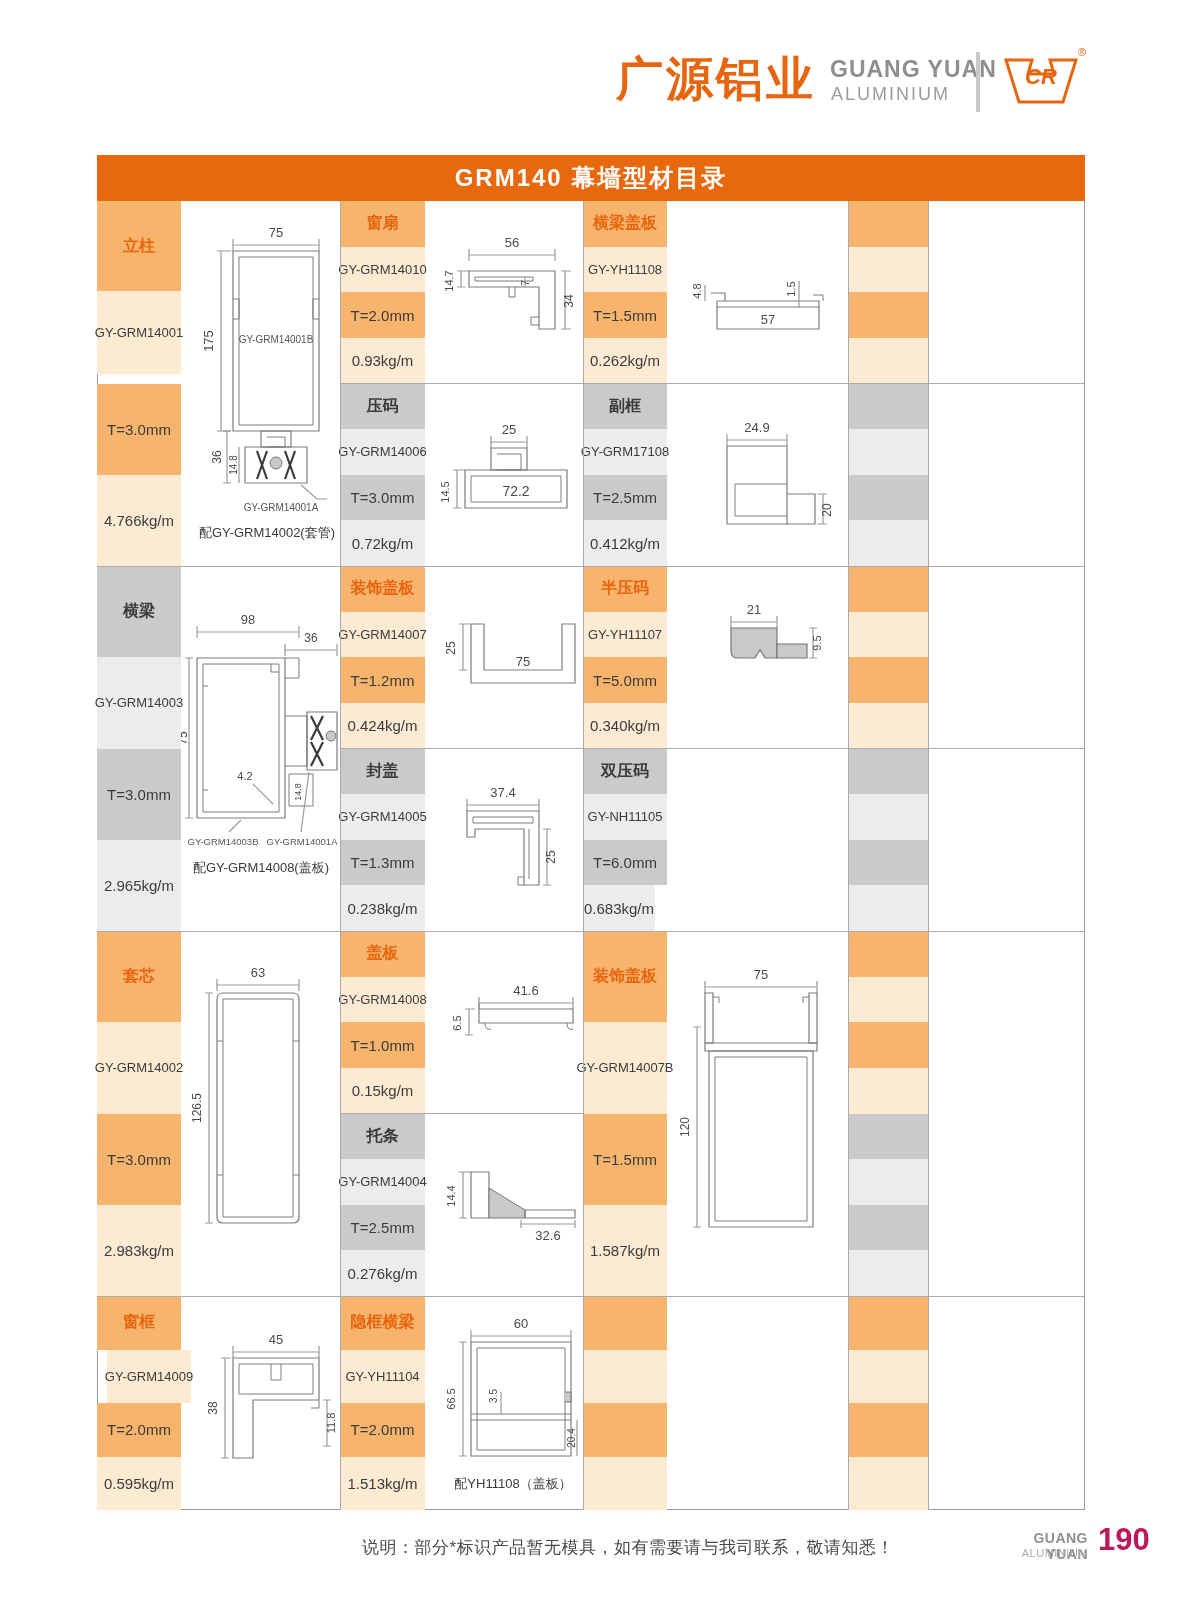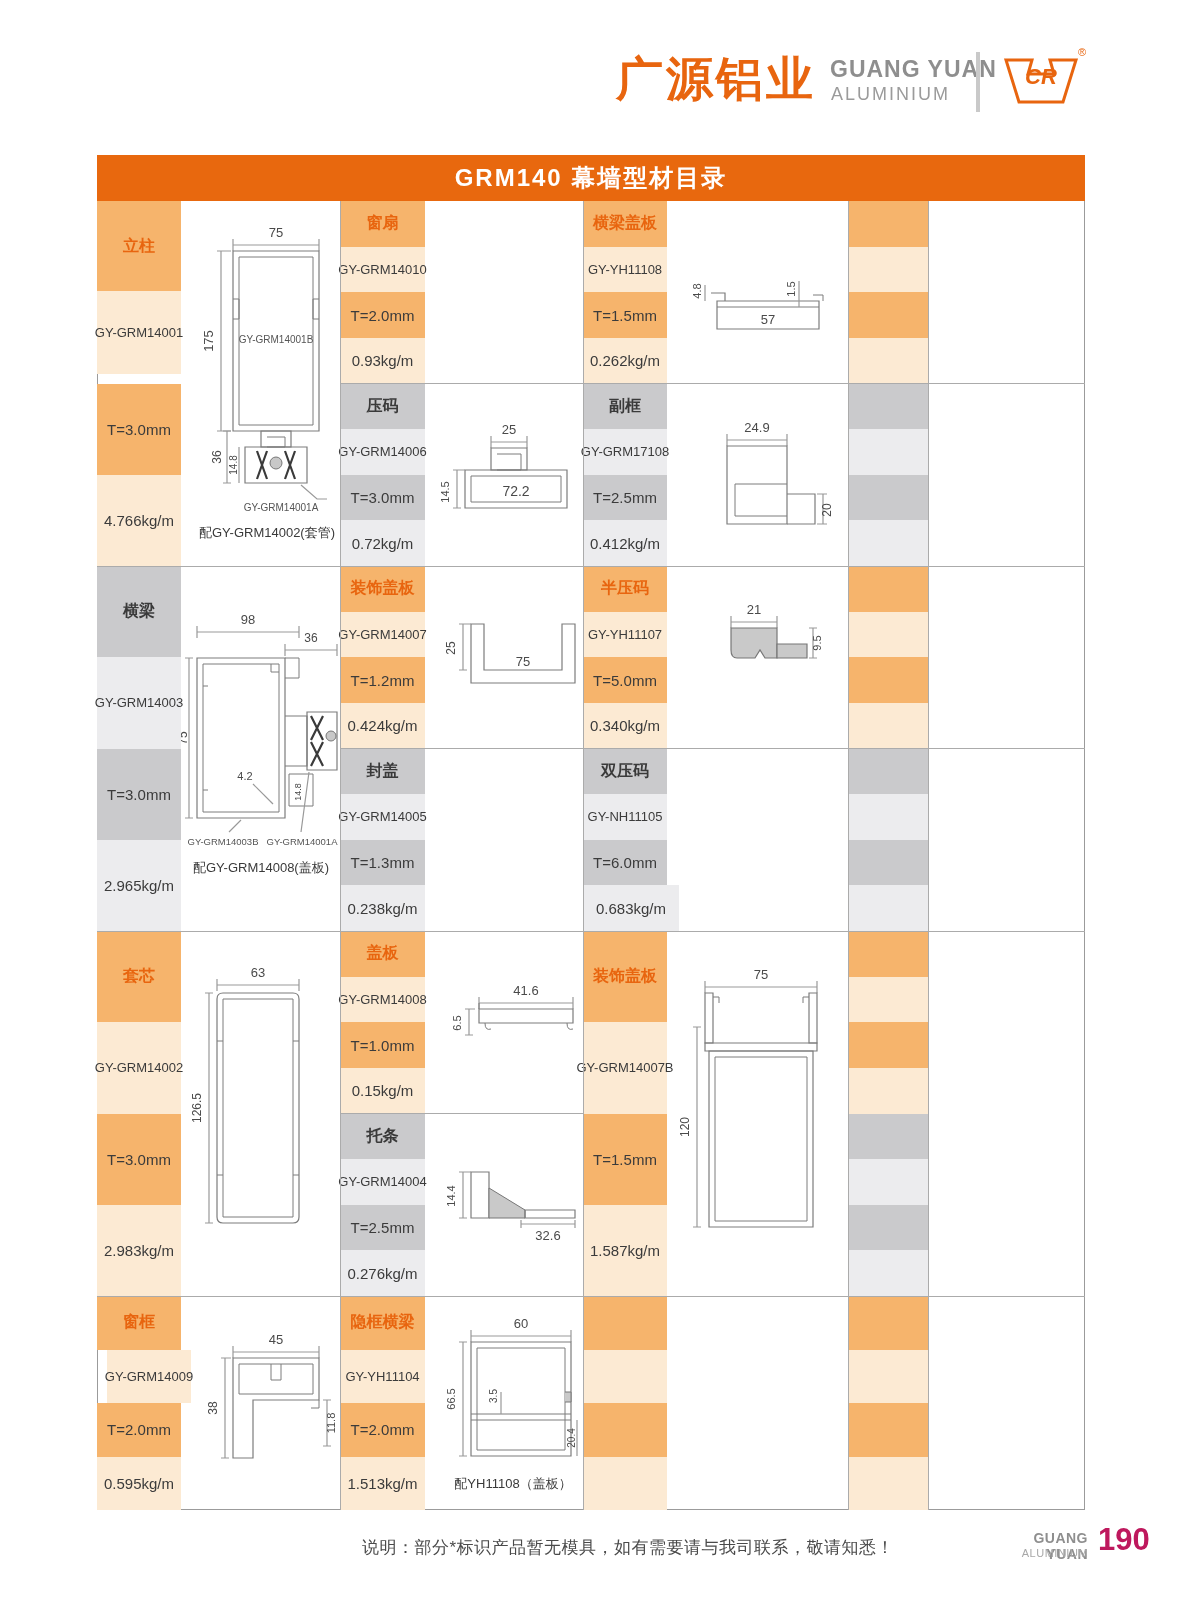--- a/index.html
+++ b/index.html
@@ -97,20 +97,34 @@
     </div>
     <div class="cell cell-code orange light" style="left: 243px; top: 91.625px; width: 85px; height: 45.625px;">
       <span>GY-GRM14010</span>
     </div>
     <div class="cell cell-thickness orange dark" style="left: 243px; top: 137.25px; width: 85px; height: 45.625px;">
       <span>T=2.0mm</span>
     </div>
     <div class="cell cell-weight orange light" style="left: 243px; top: 182.875px; width: 85px; height: 45.625px;">
       <span>0.93kg/m</span>
     </div>
+    <div class="draw" style="left: 328px; top: 46px; width: 158px; height: 182.5px;"><svg viewBox="0 0 158 182.5" width="158" height="182.5">
+        <path d="M44 54 H130 M44 48 V60 M130 48 V60" fill="none" stroke="#999" stroke-width="1.2"></path>
+        <text x="87" y="46" font-size="13" fill="#4a4a4a" text-anchor="middle" font-family="&quot;Liberation Sans&quot;,&quot;DejaVu Sans&quot;,sans-serif">56</text>
+        <path d="M44 70 H130 V128 H114 V86 H44 Z" fill="none" stroke="#7c7c7c" stroke-width="1.2"></path>
+        <path d="M50 76 H108 V80 H50 Z" fill="none" stroke="#7c7c7c" stroke-width="1"></path>
+        <path d="M84 86 V96 h6 V86" fill="none" stroke="#7c7c7c" stroke-width="1"></path>
+        <path d="M114 116 h-8 v8 h8" fill="none" stroke="#7c7c7c" stroke-width="1"></path>
+        <path d="M36 70 V86 M32 70 H44 M32 86 H40" fill="none" stroke="#999" stroke-width="1.2"></path>
+        <text x="28" y="80" font-size="11" fill="#4a4a4a" text-anchor="middle" font-family="&quot;Liberation Sans&quot;,&quot;DejaVu Sans&quot;,sans-serif" transform="rotate(-90 28 80)">14.7</text>
+        <path d="M100 76 V86" fill="none" stroke="#999" stroke-width="1.2"></path>
+        <text x="104" y="82" font-size="10" fill="#4a4a4a" text-anchor="middle" font-family="&quot;Liberation Sans&quot;,&quot;DejaVu Sans&quot;,sans-serif" transform="rotate(-90 104 82)">7</text>
+        <path d="M140 70 V128 M136 70 H146 M136 128 H146" fill="none" stroke="#999" stroke-width="1.2"></path>
+        <text x="148" y="100" font-size="12" fill="#4a4a4a" text-anchor="middle" font-family="&quot;Liberation Sans&quot;,&quot;DejaVu Sans&quot;,sans-serif" transform="rotate(-90 148 100)">34</text>
+      </svg></div>
     <div class="cell cell-category orange dark cat" style="left: 486px; top: 46px; width: 84px; height: 45.625px;">
       <span>横梁盖板</span>
     </div>
     <div class="cell cell-code orange light" style="left: 486px; top: 91.625px; width: 84px; height: 45.625px;">
       <span>GY-YH11108</span>
     </div>
     <div class="cell cell-thickness orange dark" style="left: 486px; top: 137.25px; width: 84px; height: 45.625px;">
       <span>T=1.5mm</span>
     </div>
     <div class="cell cell-weight orange light" style="left: 486px; top: 182.875px; width: 84px; height: 45.625px;">
@@ -250,30 +264,39 @@
     </div>
     <div class="cell cell-code gray light" style="left: 243px; top: 639.125px; width: 85px; height: 45.625px;">
       <span>GY-GRM14005</span>
     </div>
     <div class="cell cell-thickness gray dark" style="left: 243px; top: 684.75px; width: 85px; height: 45.625px;">
       <span>T=1.3mm</span>
     </div>
     <div class="cell cell-weight gray light" style="left: 243px; top: 730.375px; width: 85px; height: 45.625px;">
       <span>0.238kg/m</span>
     </div>
+    <div class="draw" style="left: 328px; top: 593.5px; width: 158px; height: 182.5px;"><svg viewBox="0 0 158 182.5" width="158" height="182.5">
+        <path d="M42 56 H114 M42 50 V62 M114 50 V62" fill="none" stroke="#999" stroke-width="1.2"></path>
+        <text x="78" y="48" font-size="13" fill="#4a4a4a" text-anchor="middle" font-family="&quot;Liberation Sans&quot;,&quot;DejaVu Sans&quot;,sans-serif">37.4</text>
+        <path d="M42 62 H114 V136 H99 V80 H50 V88 H42 Z" fill="none" stroke="#7c7c7c" stroke-width="1.2"></path>
+        <path d="M48 68 H108 V74 H48 Z M104 80 V130" fill="none" stroke="#7c7c7c" stroke-width="1"></path>
+        <path d="M99 128 h-6 v8 h6" fill="none" stroke="#7c7c7c" stroke-width="1"></path>
+        <path d="M122 80 V136 M118 80 H126 M118 136 H126" fill="none" stroke="#999" stroke-width="1.2"></path>
+        <text x="130" y="108" font-size="12" fill="#4a4a4a" text-anchor="middle" font-family="&quot;Liberation Sans&quot;,&quot;DejaVu Sans&quot;,sans-serif" transform="rotate(-90 130 108)">25</text>
+      </svg></div>
     <div class="cell cell-category gray dark cat" style="left: 486px; top: 593.5px; width: 84px; height: 45.625px;">
       <span>双压码</span>
     </div>
     <div class="cell cell-code gray light" style="left: 486px; top: 639.125px; width: 84px; height: 45.625px;">
       <span>GY-NH11105</span>
     </div>
     <div class="cell cell-thickness gray dark" style="left: 486px; top: 684.75px; width: 84px; height: 45.625px;">
       <span>T=6.0mm</span>
     </div>
-    <div class="cell cell-weight gray light" style="left: 486px; top: 730.375px; width: 96px; height: 45.625px;">
+    <div class="cell cell-weight gray light" style="left: 486px; top: 730.375px; width: 72px; height: 45.625px;">
       <span>0.683kg/m</span>
     </div>
     <div class="cell cell-category orange dark cat" style="left: 0px; top: 776px; width: 84px; height: 91.25px;">
       <span>套芯</span>
     </div>
     <div class="cell cell-code orange light" style="left: 0px; top: 867.25px; width: 84px; height: 91.25px; text-align: center;">
       <span>GY-GRM14002</span>
     </div>
     <div class="cell cell-thickness orange dark" style="left: 0px; top: 958.5px; width: 84px; height: 91.25px;">
       <span>T=3.0mm</span>

